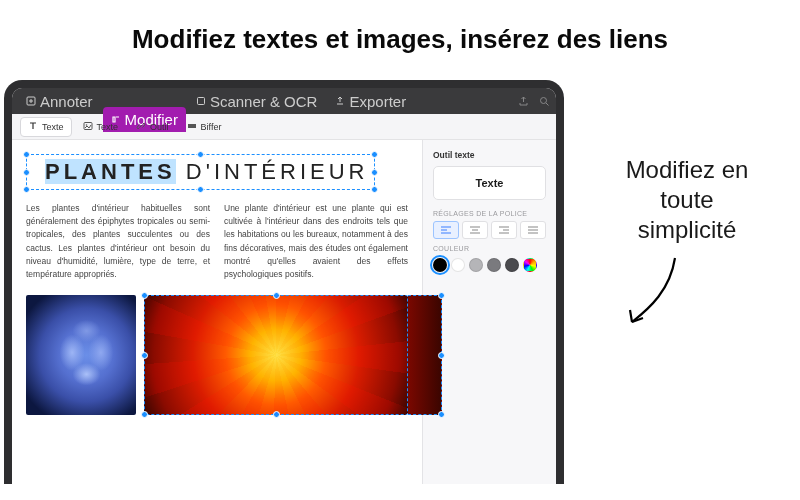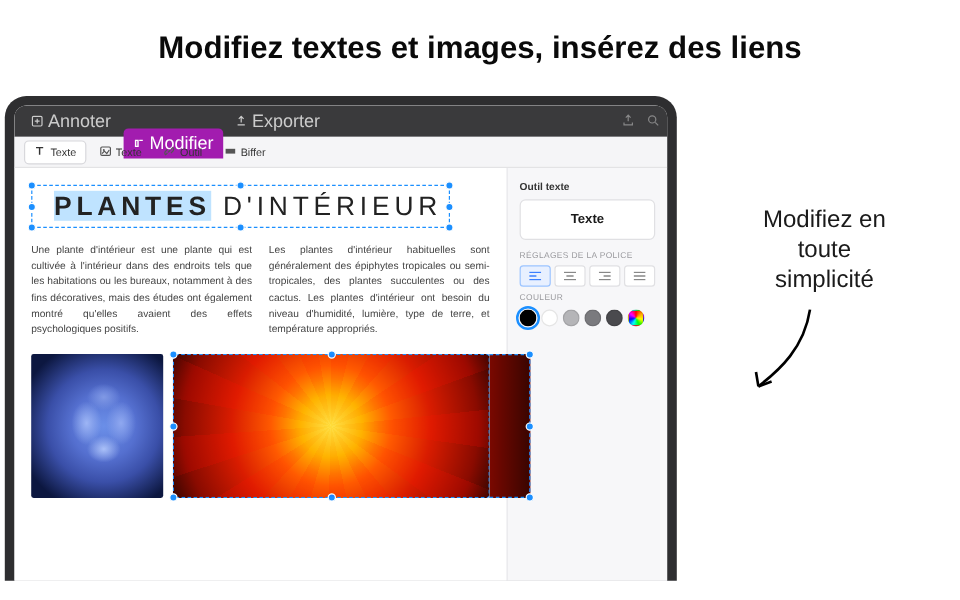--- a/index.html
+++ b/index.html
@@ -46,21 +46,21 @@
 .row{display:flex;gap:4px;}
 .row .dd{flex:1;}
 .row .dd.small{flex:0 0 36px;}
 .align-row{display:flex;gap:3px;margin-top:4px;}
 .align-btn{flex:1;height:18px;background:#fff;border:1px solid #e0e0e3;border-radius:3px;display:flex;align-items:center;justify-content:center;}
 .align-btn.active{background:#e8f0ff;border-color:#9cc4ff;}
 .swatches{display:flex;gap:4px;margin-top:6px;align-items:center;}
 .sw{width:14px;height:14px;border-radius:50%;border:1px solid rgba(0,0,0,.1);}
 .sw.sel{outline:2px solid #1b8fff;outline-offset:1px;}
 .sw.rainbow{background:conic-gradient(red,orange,yellow,lime,cyan,blue,magenta,red);}
-.callout{position:absolute;right:48px;top:155px;width:130px;text-align:center;font-size:20px;font-weight:400;line-height:1.25;color:#1a1a1a;margin-top:16px;}
+.callout{position:absolute;right:48px;top:155px;width:130px;text-align:center;font-size:24px;font-weight:400;line-height:1.25;color:#1a1a1a;}
 .arrow{position:absolute;right:110px;top:250px;width:70px;height:90px;}
 </style>
 </head>
 <body>
 
 <div class="hero-title">Modifiez textes et images, insérez des liens</div>
 
 <div class="laptop-frame">
   <div class="screen">
 
@@ -74,20 +74,28 @@
           </span>
         <span>Annoter</span>
       </div>
       <div class="tab active">
         <span class="tab-icon">
             <svg width="10" height="10" viewBox="0 0 10 10">
               <path d="M2 3h2v5H2zM5 3h3" stroke="#fff" stroke-width="1.2" fill="none"></path>
             </svg>
           </span>
         <span>Modifier</span>
+      </div>
+      <div class="tab">
+        <span class="tab-icon">
+            <svg width="10" height="10" viewBox="0 0 10 10">
+              <rect x="1.5" y="1.5" width="7" height="7" rx="1" fill="none" stroke="#ccc"></rect>
+            </svg>
+          </span>
+        <span>Scanner &amp; OCR</span>
       </div>
       <div class="tab">
         <span class="tab-icon">
             <svg width="10" height="10" viewBox="0 0 10 10">
               <path d="M5 1v5M3 3l2-2 2 2M2 8h6" stroke="#ccc" fill="none"></path>
             </svg>
           </span>
         <span>Exporter</span>
       </div>
       <div class="top-right">
@@ -137,22 +145,22 @@
           <div class="handle" style="right:-4px;top:-4px"></div>
           <div class="handle" style="left:-4px;bottom:-4px"></div>
           <div class="handle" style="right:-4px;bottom:-4px"></div>
           <div class="handle" style="left:50%;top:-4px;margin-left:-3.5px"></div>
           <div class="handle" style="left:50%;bottom:-4px;margin-left:-3.5px"></div>
           <div class="handle" style="left:-4px;top:50%;margin-top:-3.5px"></div>
           <div class="handle" style="right:-4px;top:50%;margin-top:-3.5px"></div>
           <div class="h1"><span class="bold">PLANTES</span><span> D'INTÉRIEUR</span></div>
         </div>
         <div class="cols">
+          <div>Les plantes d'intérieur habituelles sont généralement des épiphytes tropicales ou semi-tropicales, des plantes succulentes ou des cactus. Les plantes d'intérieur ont besoin du niveau d'humidité, lumière, type de terre, et température appropriés.</div>
           <div>Une plante d'intérieur est une plante qui est cultivée à l'intérieur dans des endroits tels que les habitations ou les bureaux, notamment à des fins décoratives, mais des études ont également montré qu'elles avaient des effets psychologiques positifs.</div>
-          <div>Les plantes d'intérieur habituelles sont généralement des épiphytes tropicales ou semi-tropicales, des plantes succulentes ou des cactus. Les plantes d'intérieur ont besoin du niveau d'humidité, lumière, type de terre, et température appropriés.</div>
         </div>
         <div class="imgs">
           <div class="img blue"></div>
           <div class="img red">
             <div class="handle" style="left:-4px;top:-4px"></div>
             <div class="handle" style="left:-4px;bottom:-4px"></div>
             <div class="handle" style="left:-4px;top:50%;margin-top:-3.5px"></div>
             <div class="handle" style="left:50%;top:-4px;margin-left:-3.5px"></div>
             <div class="handle" style="left:50%;bottom:-4px;margin-left:-3.5px"></div>
           </div>

